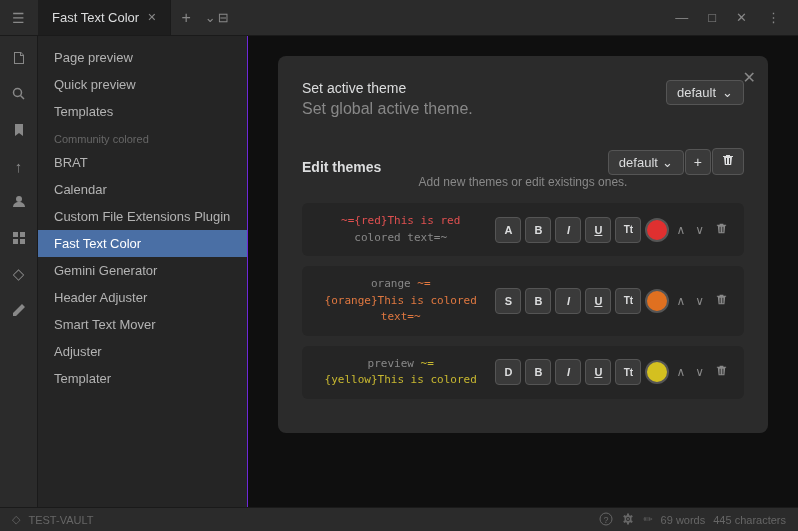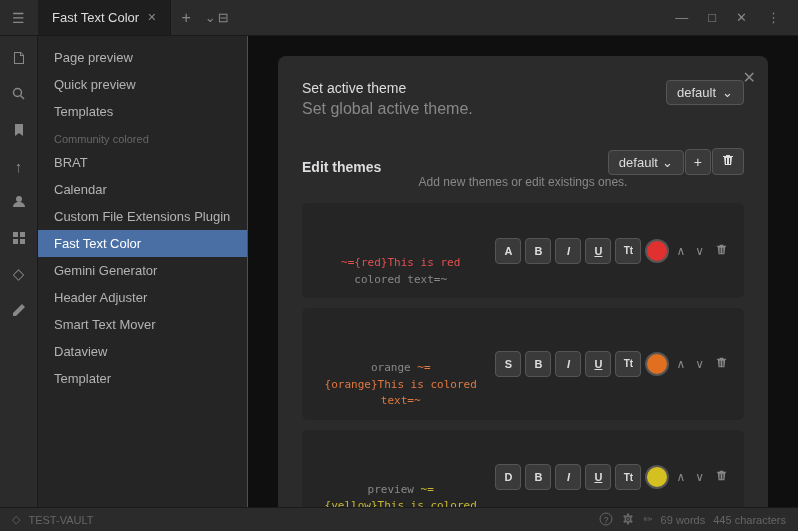--- a/index.html
+++ b/index.html
@@ -272,21 +272,20 @@
       display: flex;
       align-items: center;
       padding: 10px 12px;
       gap: 8px;
     }
     .color-row-preview {
       flex: 1;
       font-size: 12px;
       text-align: center;
       line-height: 1.5;
-      margin-top: 42px;
     }
     .color-row-controls {
       display: flex;
       align-items: center;
       gap: 4px;
     }
     .color-format-btn {
       background: #3a3a3a;
       border: 1px solid #555;
       border-radius: 4px;
@@ -418,21 +417,21 @@
     <div class="sidebar-item">Quick preview</div>
     <div class="sidebar-item">Templates</div>
     <div class="sidebar-section">Community colored</div>
     <div class="sidebar-item">BRAT</div>
     <div class="sidebar-item">Calendar</div>
     <div class="sidebar-item">Custom File Extensions Plugin</div>
     <div class="sidebar-item active">Fast Text Color</div>
     <div class="sidebar-item">Gemini Generator</div>
     <div class="sidebar-item">Header Adjuster</div>
     <div class="sidebar-item">Smart Text Mover</div>
-    <div class="sidebar-item">Dataview</div>
+    <div class="sidebar-item">Adjuster</div>
     <div class="sidebar-item">Templater</div>
   </div>
 
   <div class="content-area">
 
     <div class="modal-overlay">
       <div class="modal">
         <button class="modal-close">✕</button>
 
         <div class="theme-section">

